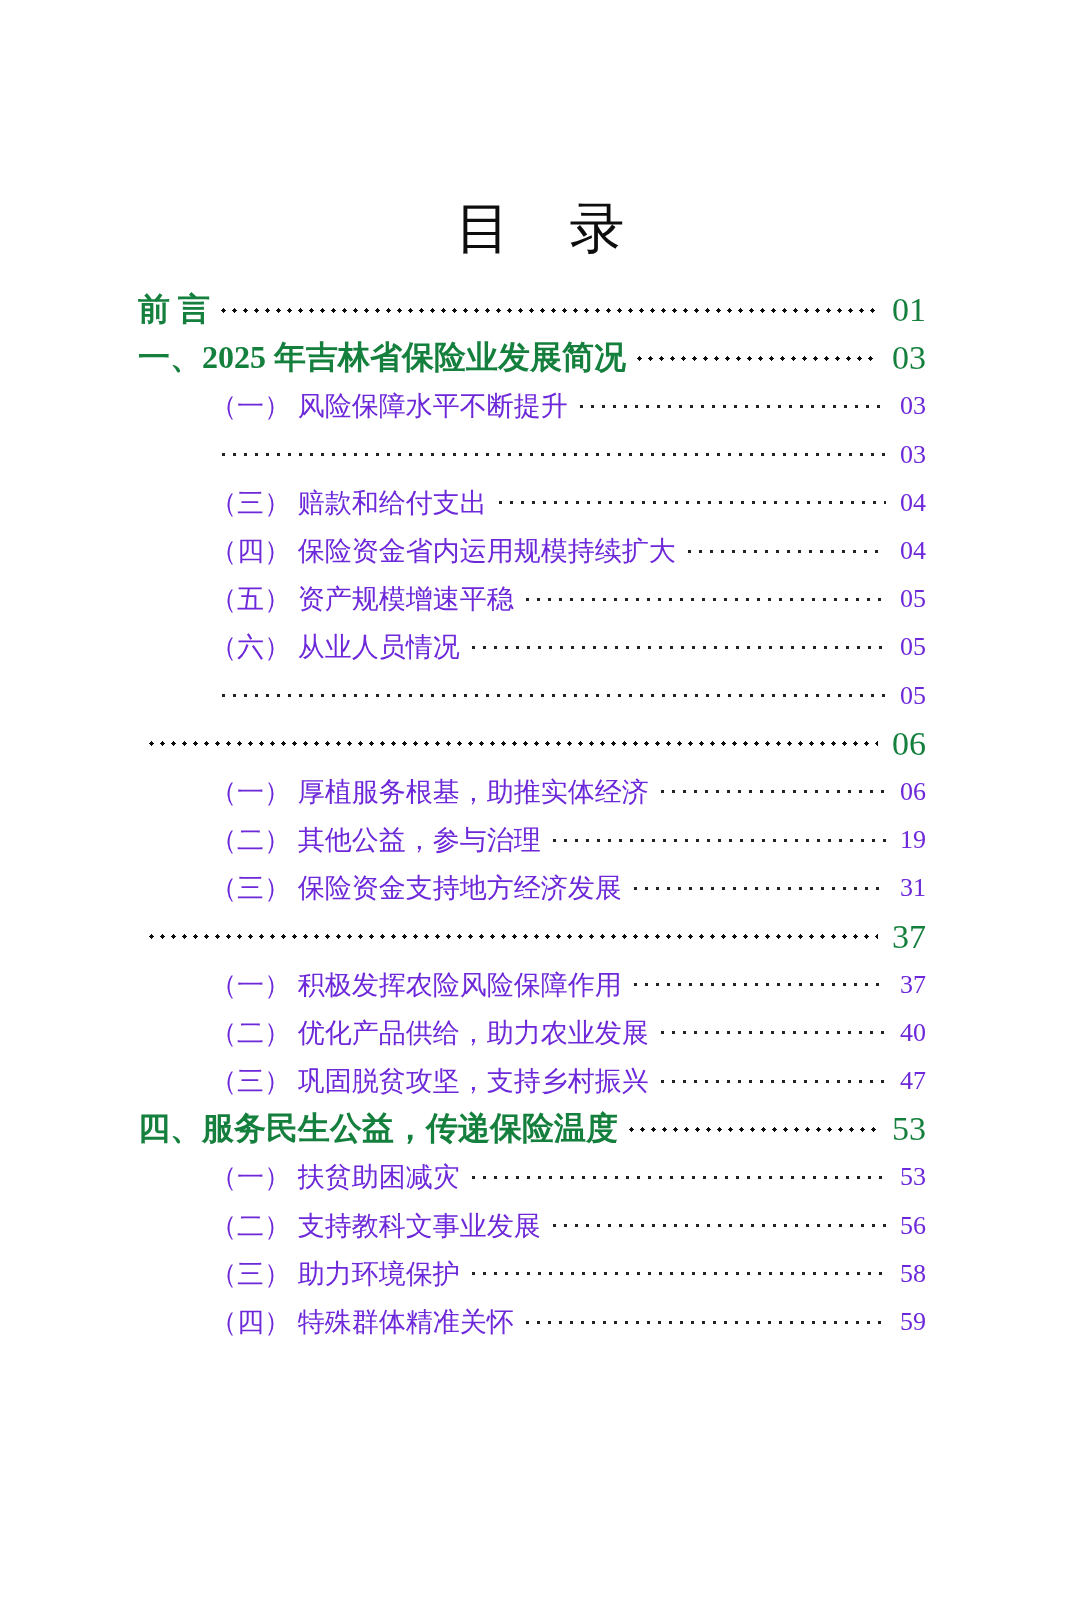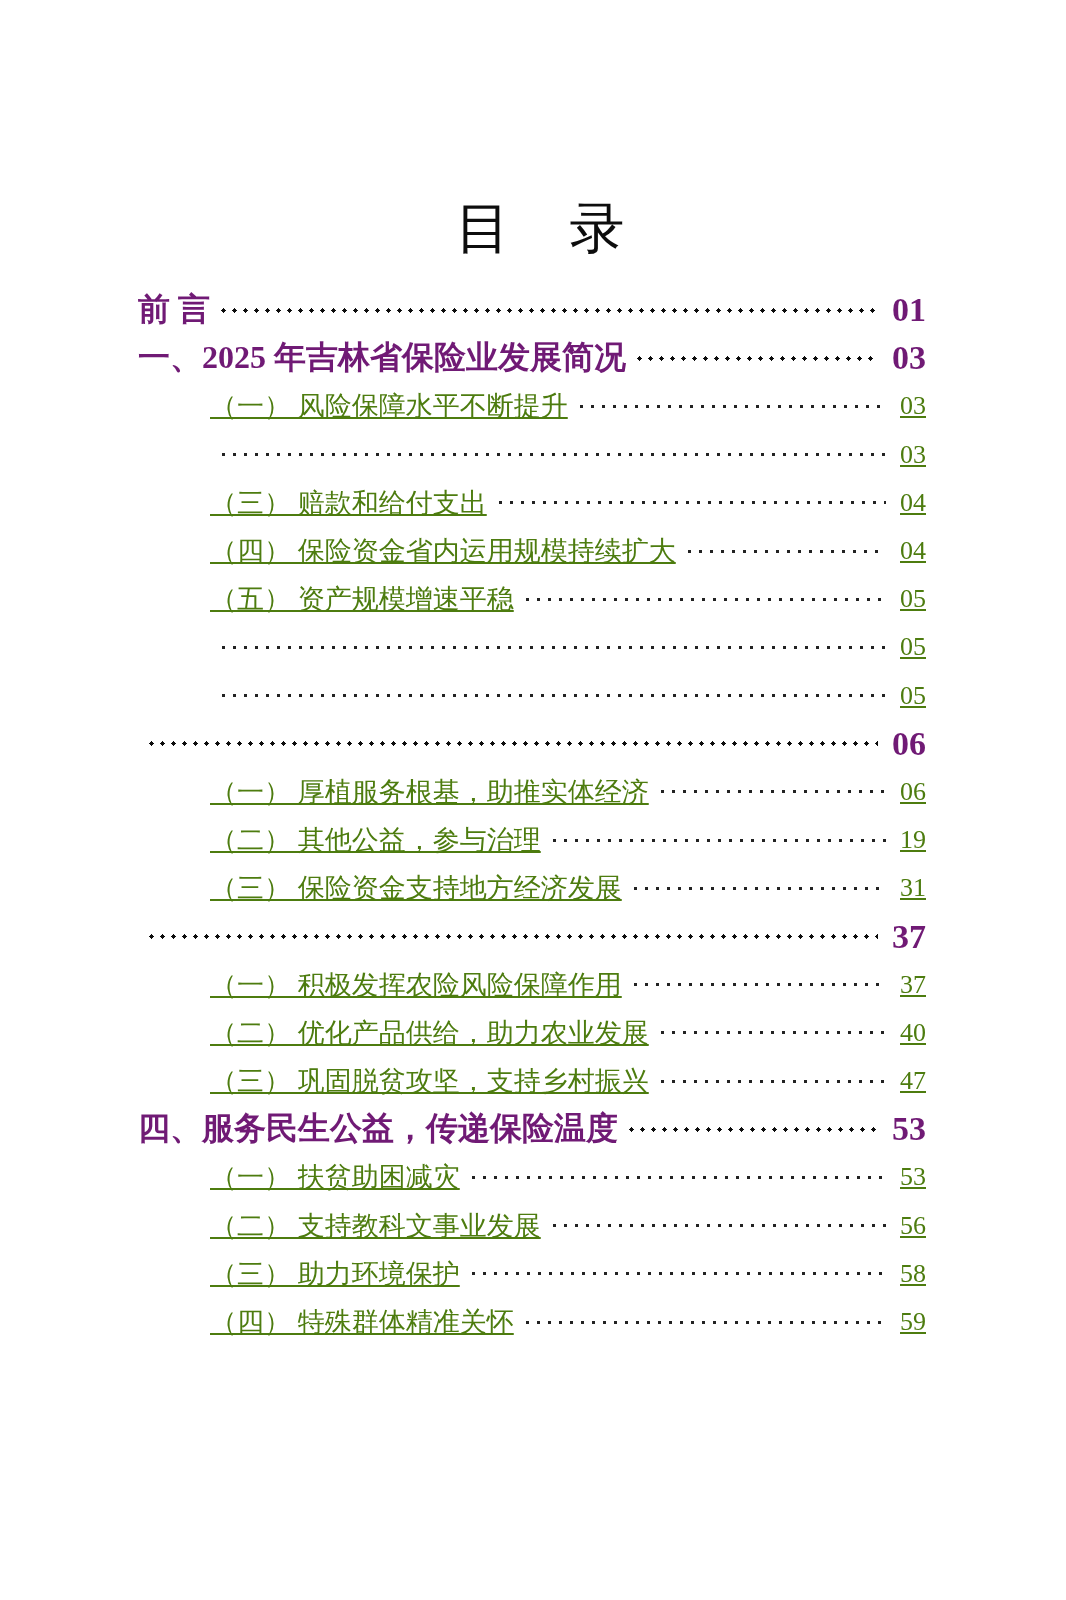--- a/index.html
+++ b/index.html
@@ -41,27 +41,26 @@
   }
   .toc-row {
     display: flex;
     align-items: center;
     height: 48.2px;
     white-space: nowrap;
   }
   .toc-row.level-1 {
     font-weight: bold;
     font-size: 32px;
-    color: #701a75;
+    color: #15803d;
   }
   .toc-row.level-2 {
     font-size: 27px;
     padding-left: 72px;
-    color: #4d7c0f;
-    text-decoration: underline;
+    color: #6d28d9;
   }
   .toc-label {
     flex-shrink: 0;
   }
   .toc-dots {
     flex: 1 1 auto;
     height: 100%;
     margin: 0 14px 0 8px;
     background-repeat: repeat-x;
     background-position: left center;
@@ -73,21 +72,21 @@
   .level-2 .toc-dots {
     background-image: radial-gradient(circle, #222222 1.5px, transparent 1.7px);
     background-size: 11px 11px;
   }
   .toc-page-num {
     flex-shrink: 0;
     text-align: right;
   }
   .level-1 .toc-page-num {
     font-size: 34px;
-    font-weight: bold;
+    font-weight: normal;
   }
   .level-2 .toc-page-num {
     font-size: 26px;
     font-weight: normal;
   }
 </style>
 </head>
 <body>
 
 <div class="page">
@@ -128,20 +127,21 @@
     <span class="toc-page-num">04</span>
   </div>
 
   <div class="toc-row level-2">
     <span class="toc-label">（五） 资产规模增速平稳</span>
     <span class="toc-dots"></span>
     <span class="toc-page-num">05</span>
   </div>
 
   <div class="toc-row level-2">
+    <span class="toc-label">（六） 从业人员情况</span>
     <span class="toc-dots"></span>
     <span class="toc-page-num">05</span>
   </div>
 
   <div class="toc-row level-2">
     <span class="toc-dots"></span>
     <span class="toc-page-num">05</span>
   </div>
 
   <div class="toc-row level-1">

